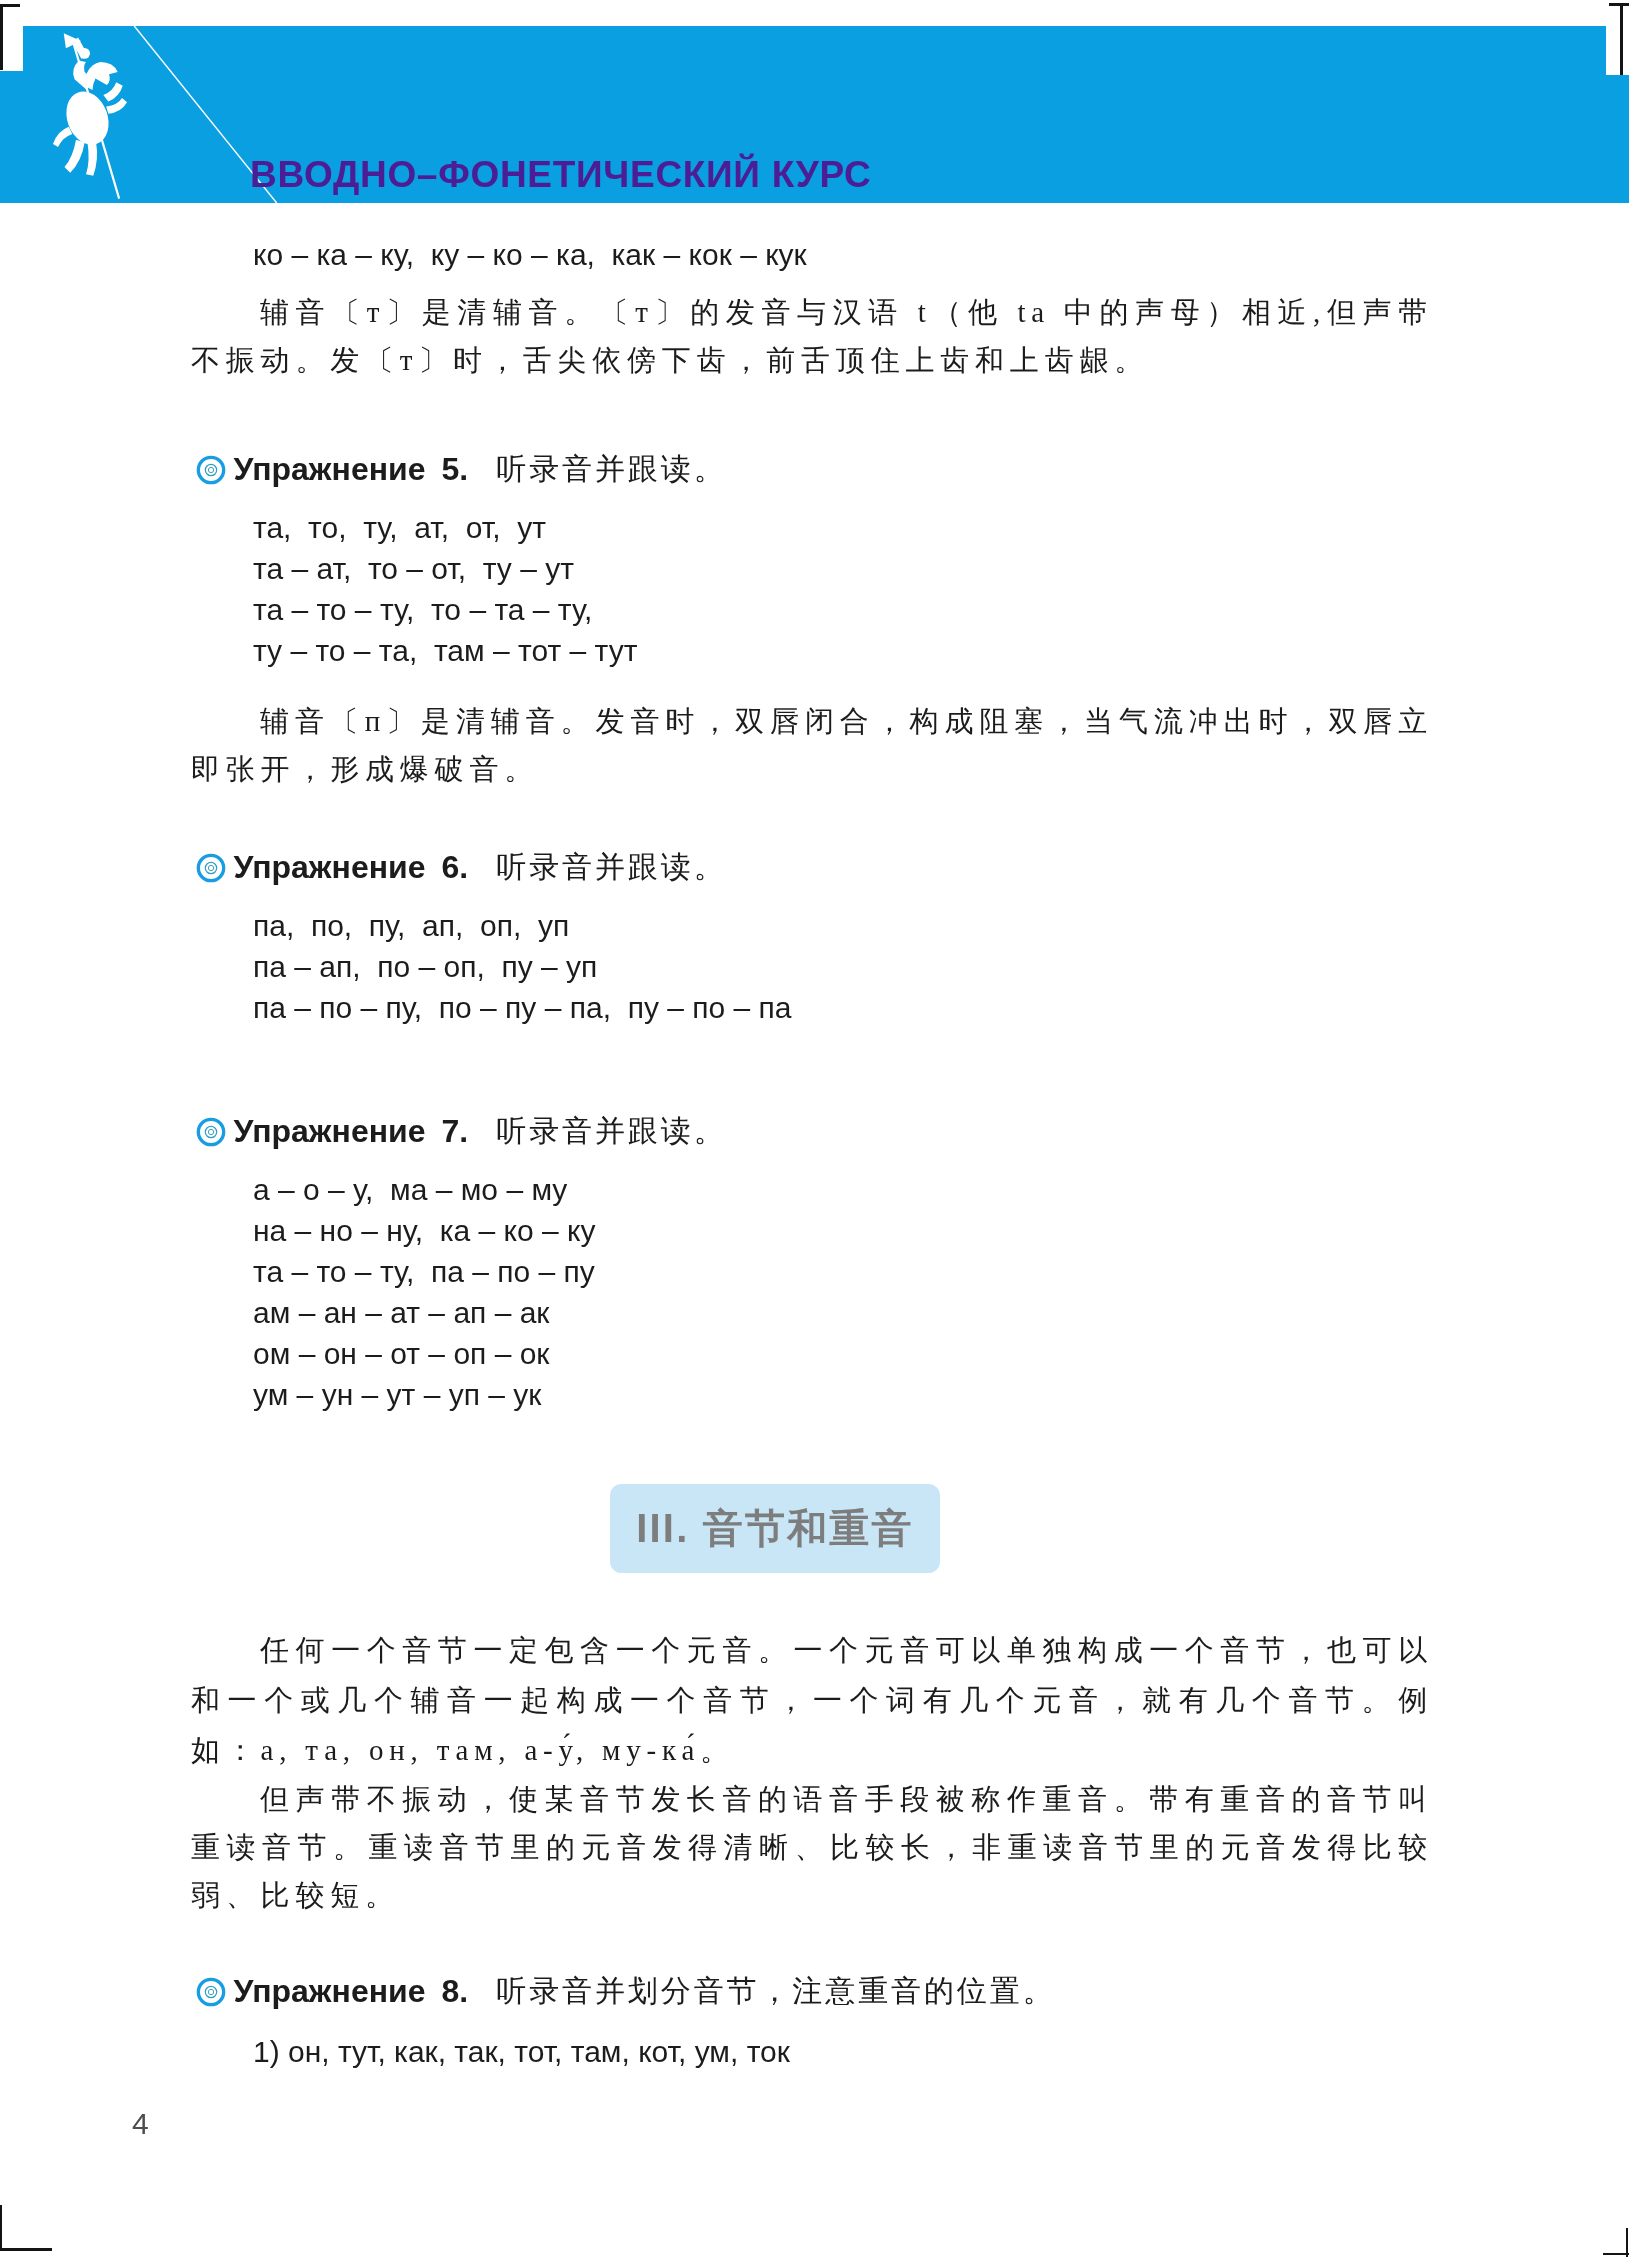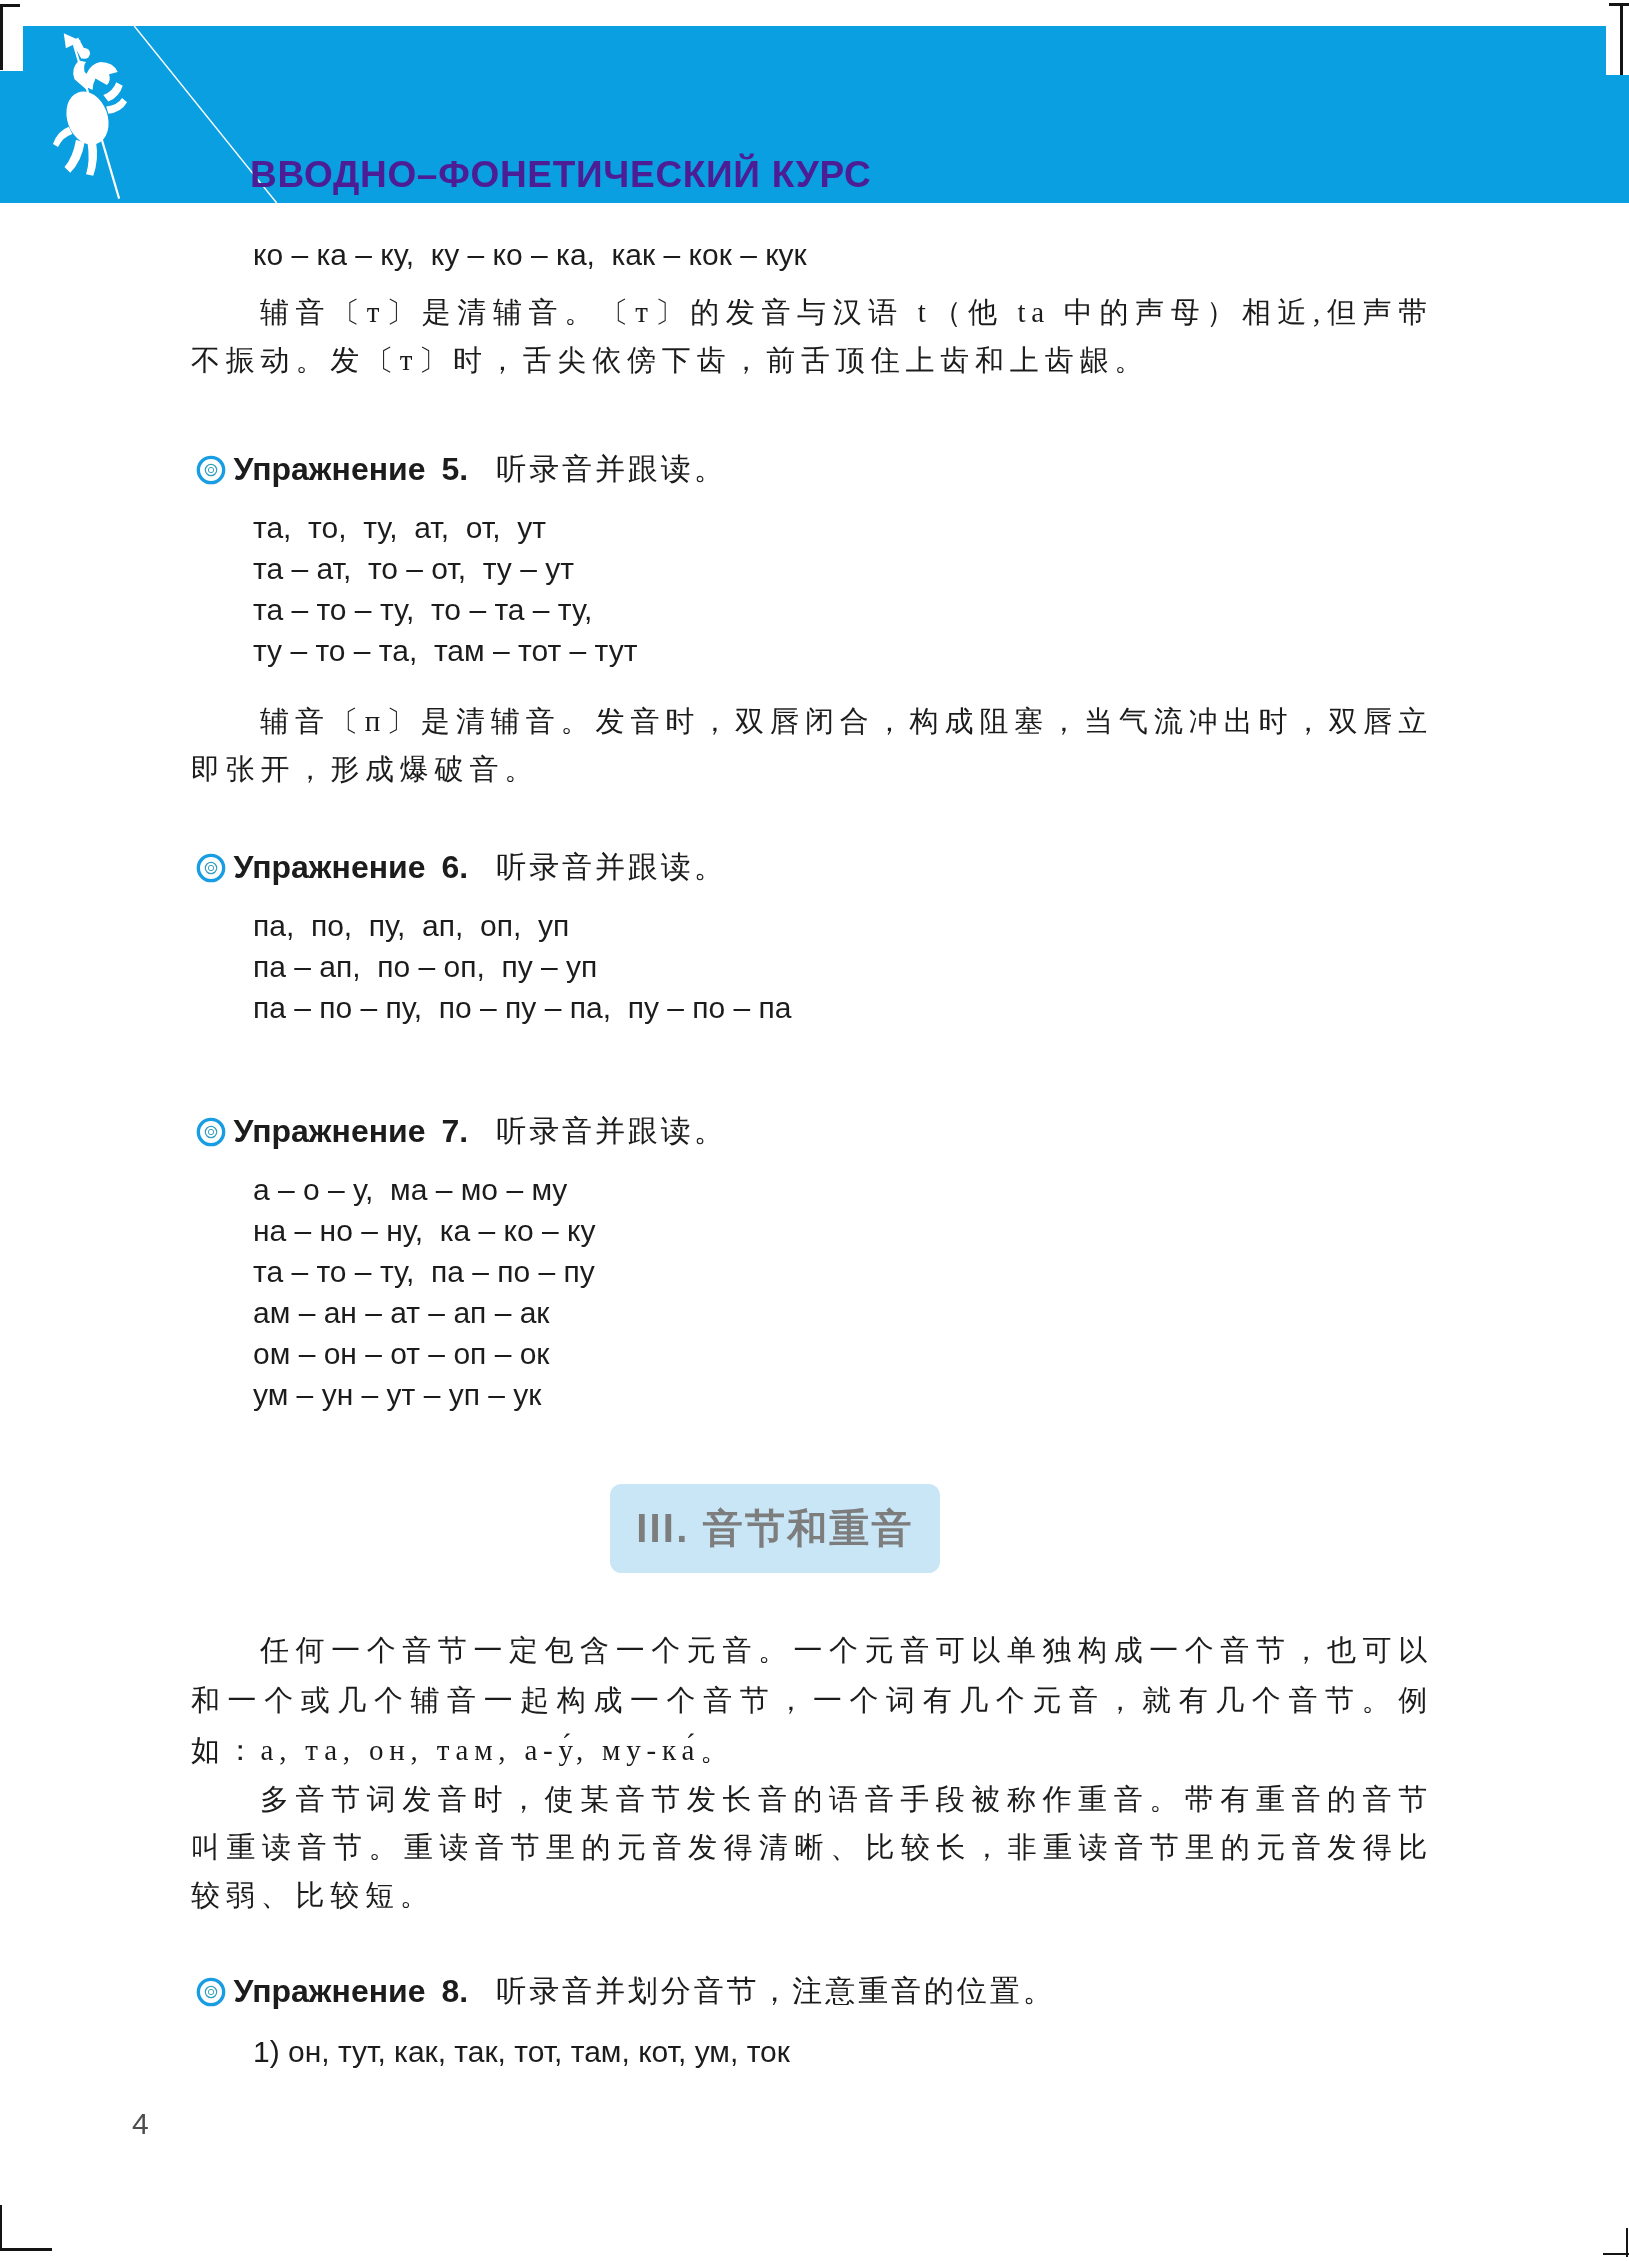--- a/index.html
+++ b/index.html
@@ -135,21 +135,21 @@
     <div>ом – он – от – оп – ок</div>
     <div>ум – ун – ут – уп – ук</div>
   </div>
 
   <div class="section-box">
     <span>III. 音节和重音</span>
   </div>
 
   <p class="cn-para" style="top:1625px;line-height:50px">任何一个音节一定包含一个元音。一个元音可以单独构成一个音节，也可以和一个或几个辅音一起构成一个音节，一个词有几个元音，就有几个音节。例如：а, та, он, там, а-у́, му-ка́。</p>
 
-  <p class="cn-para" style="top:1775px">多音节词发音时，使某音节发长音的语音手段被称作重音。带有重音的音节叫重读音节。重读音节里的元音发得清晰、比较长，非重读音节里的元音发得比较弱、比较短。</p>
+  <p class="cn-para" style="top:1775px">但声带不振动，使某音节发长音的语音手段被称作重音。带有重音的音节叫重读音节。重读音节里的元音发得清晰、比较长，非重读音节里的元音发得比较弱、比较短。</p>
 
   <div class="ex-head" style="top:1970px">
     <svg class="ex-icon" viewBox="0 0 48 48" aria-hidden="true">
       <circle cx="24" cy="24" r="19" fill="none" stroke="#189de3" stroke-width="5"></circle>
       <circle cx="24" cy="24" r="8.5" fill="none" stroke="#2f9fc0" stroke-width="1.8"></circle>
       <circle cx="24" cy="24" r="4" fill="none" stroke="#2f9fc0" stroke-width="1.4"></circle>
     </svg>
     <span class="ex-label">Упражнение 8.</span>
     <span class="ex-instr">听录音并划分音节，注意重音的位置。</span>
   </div>

